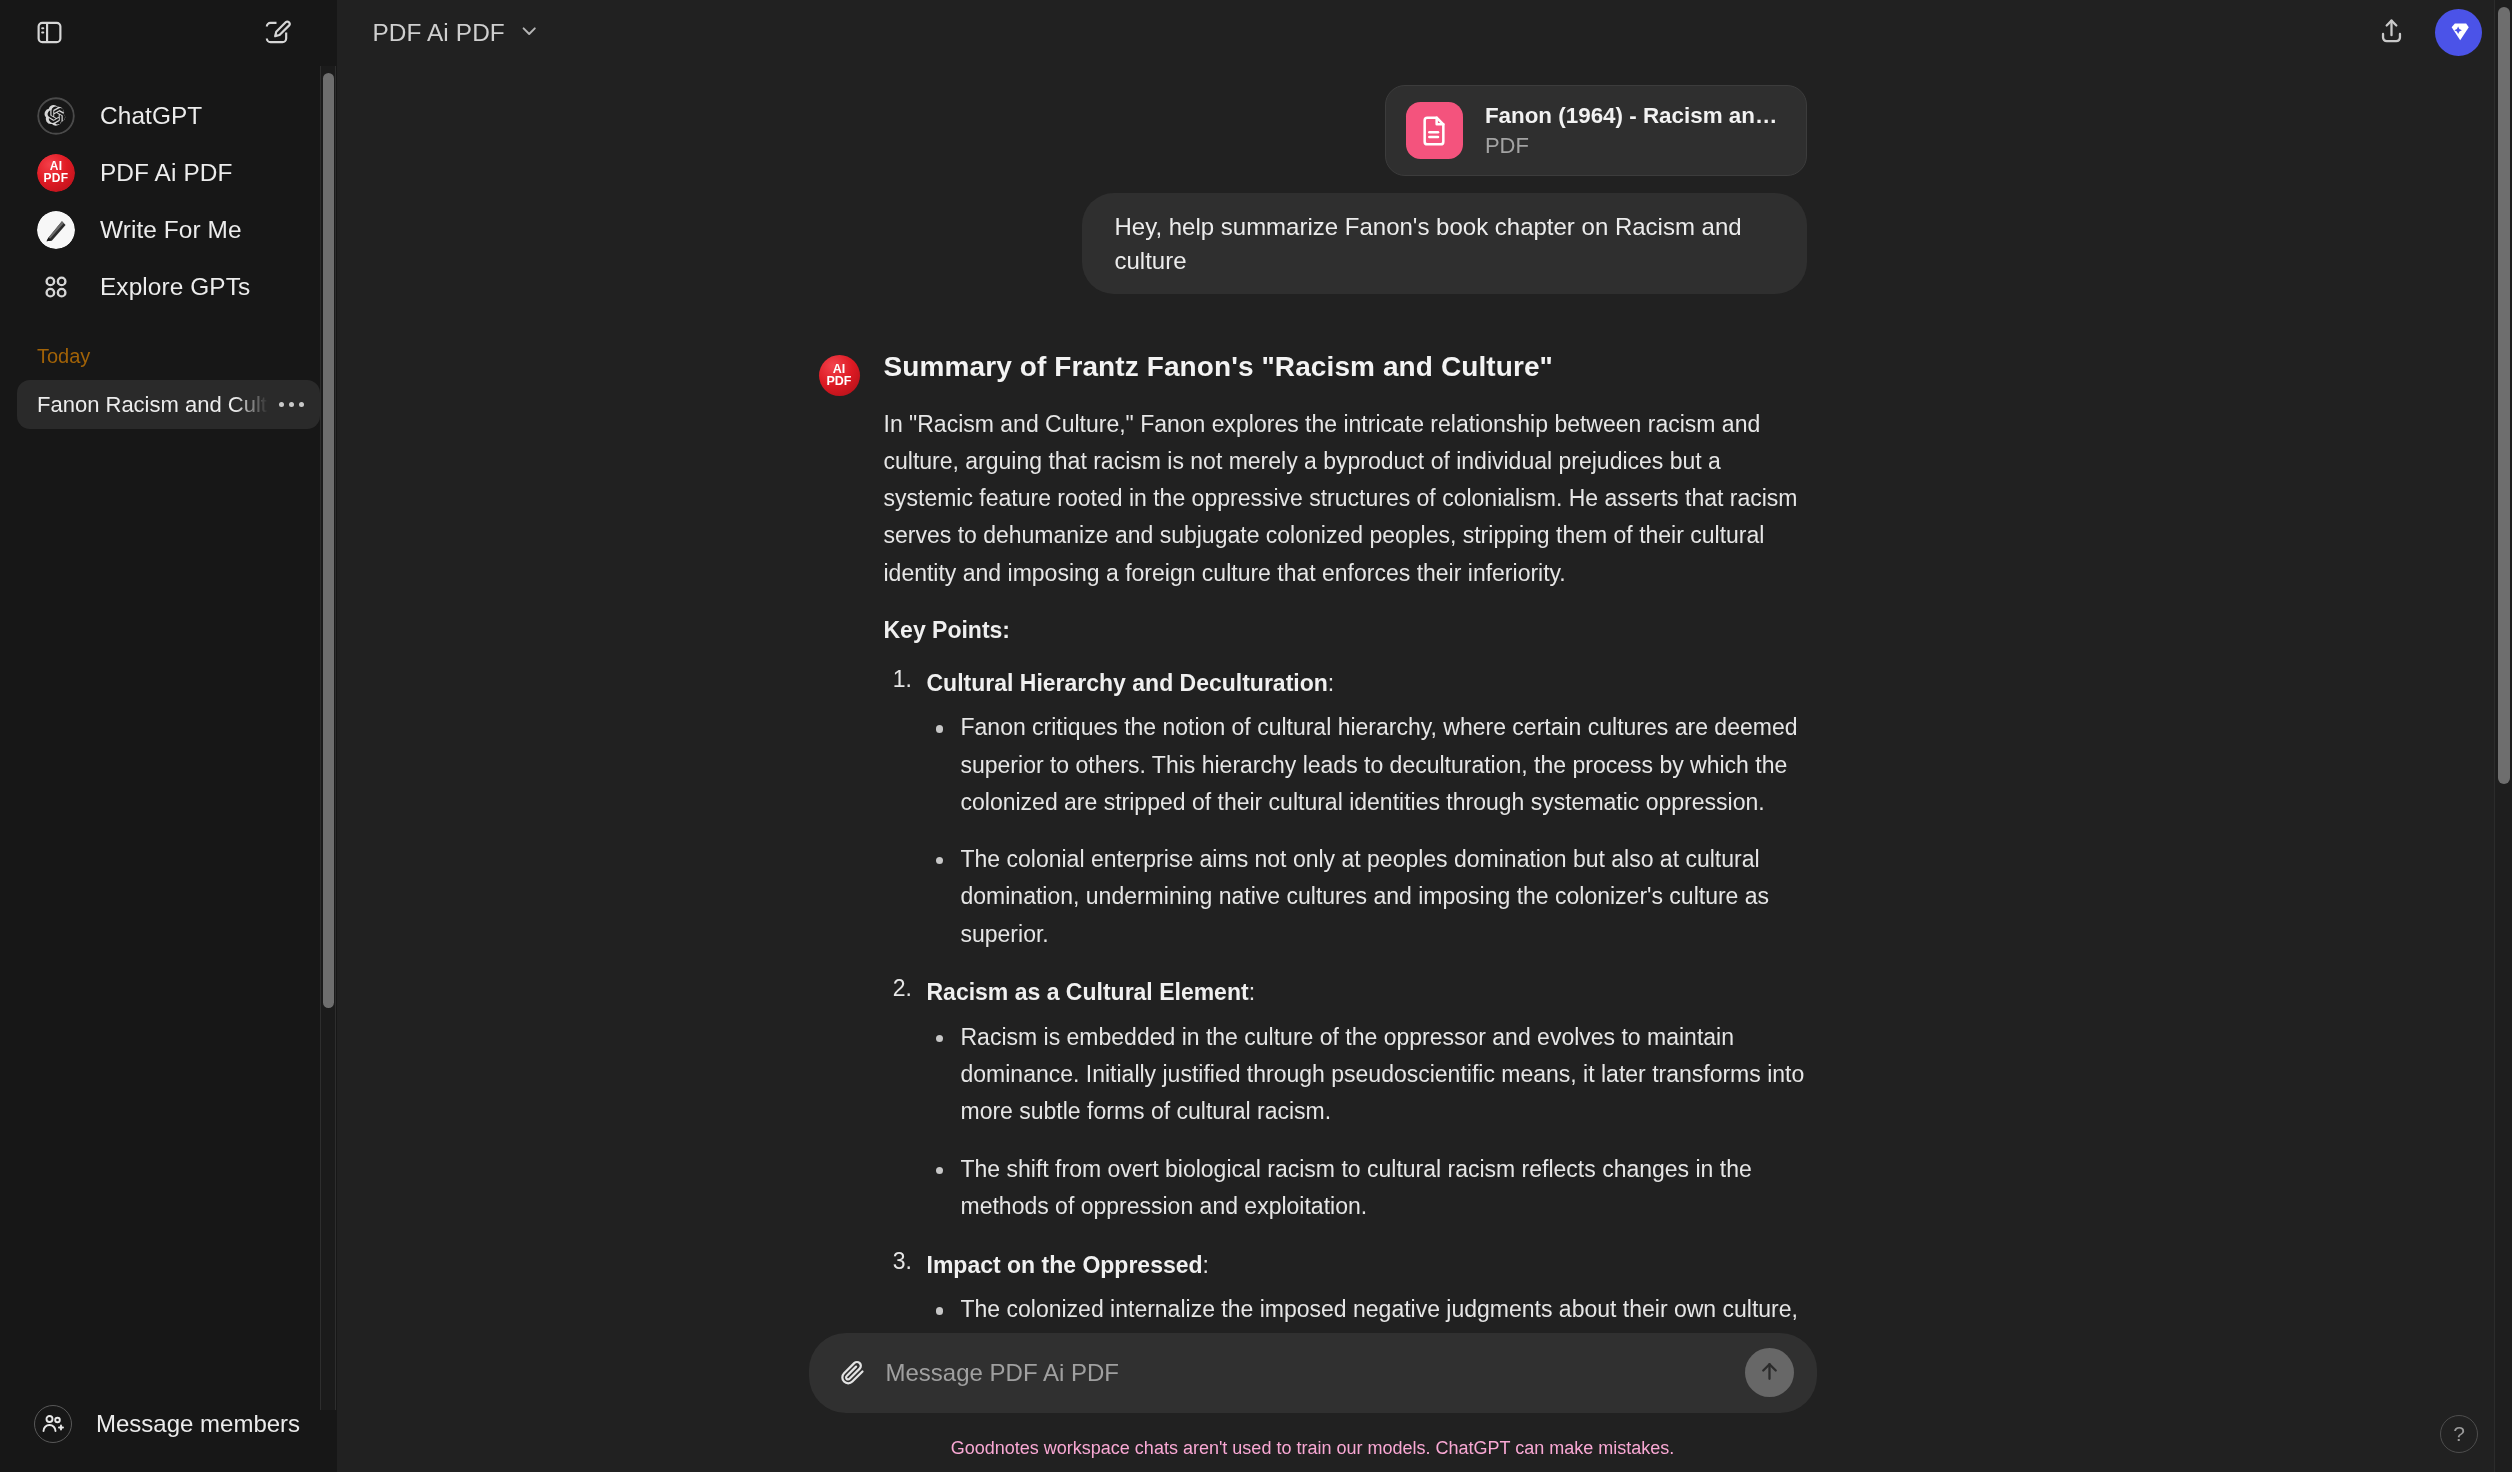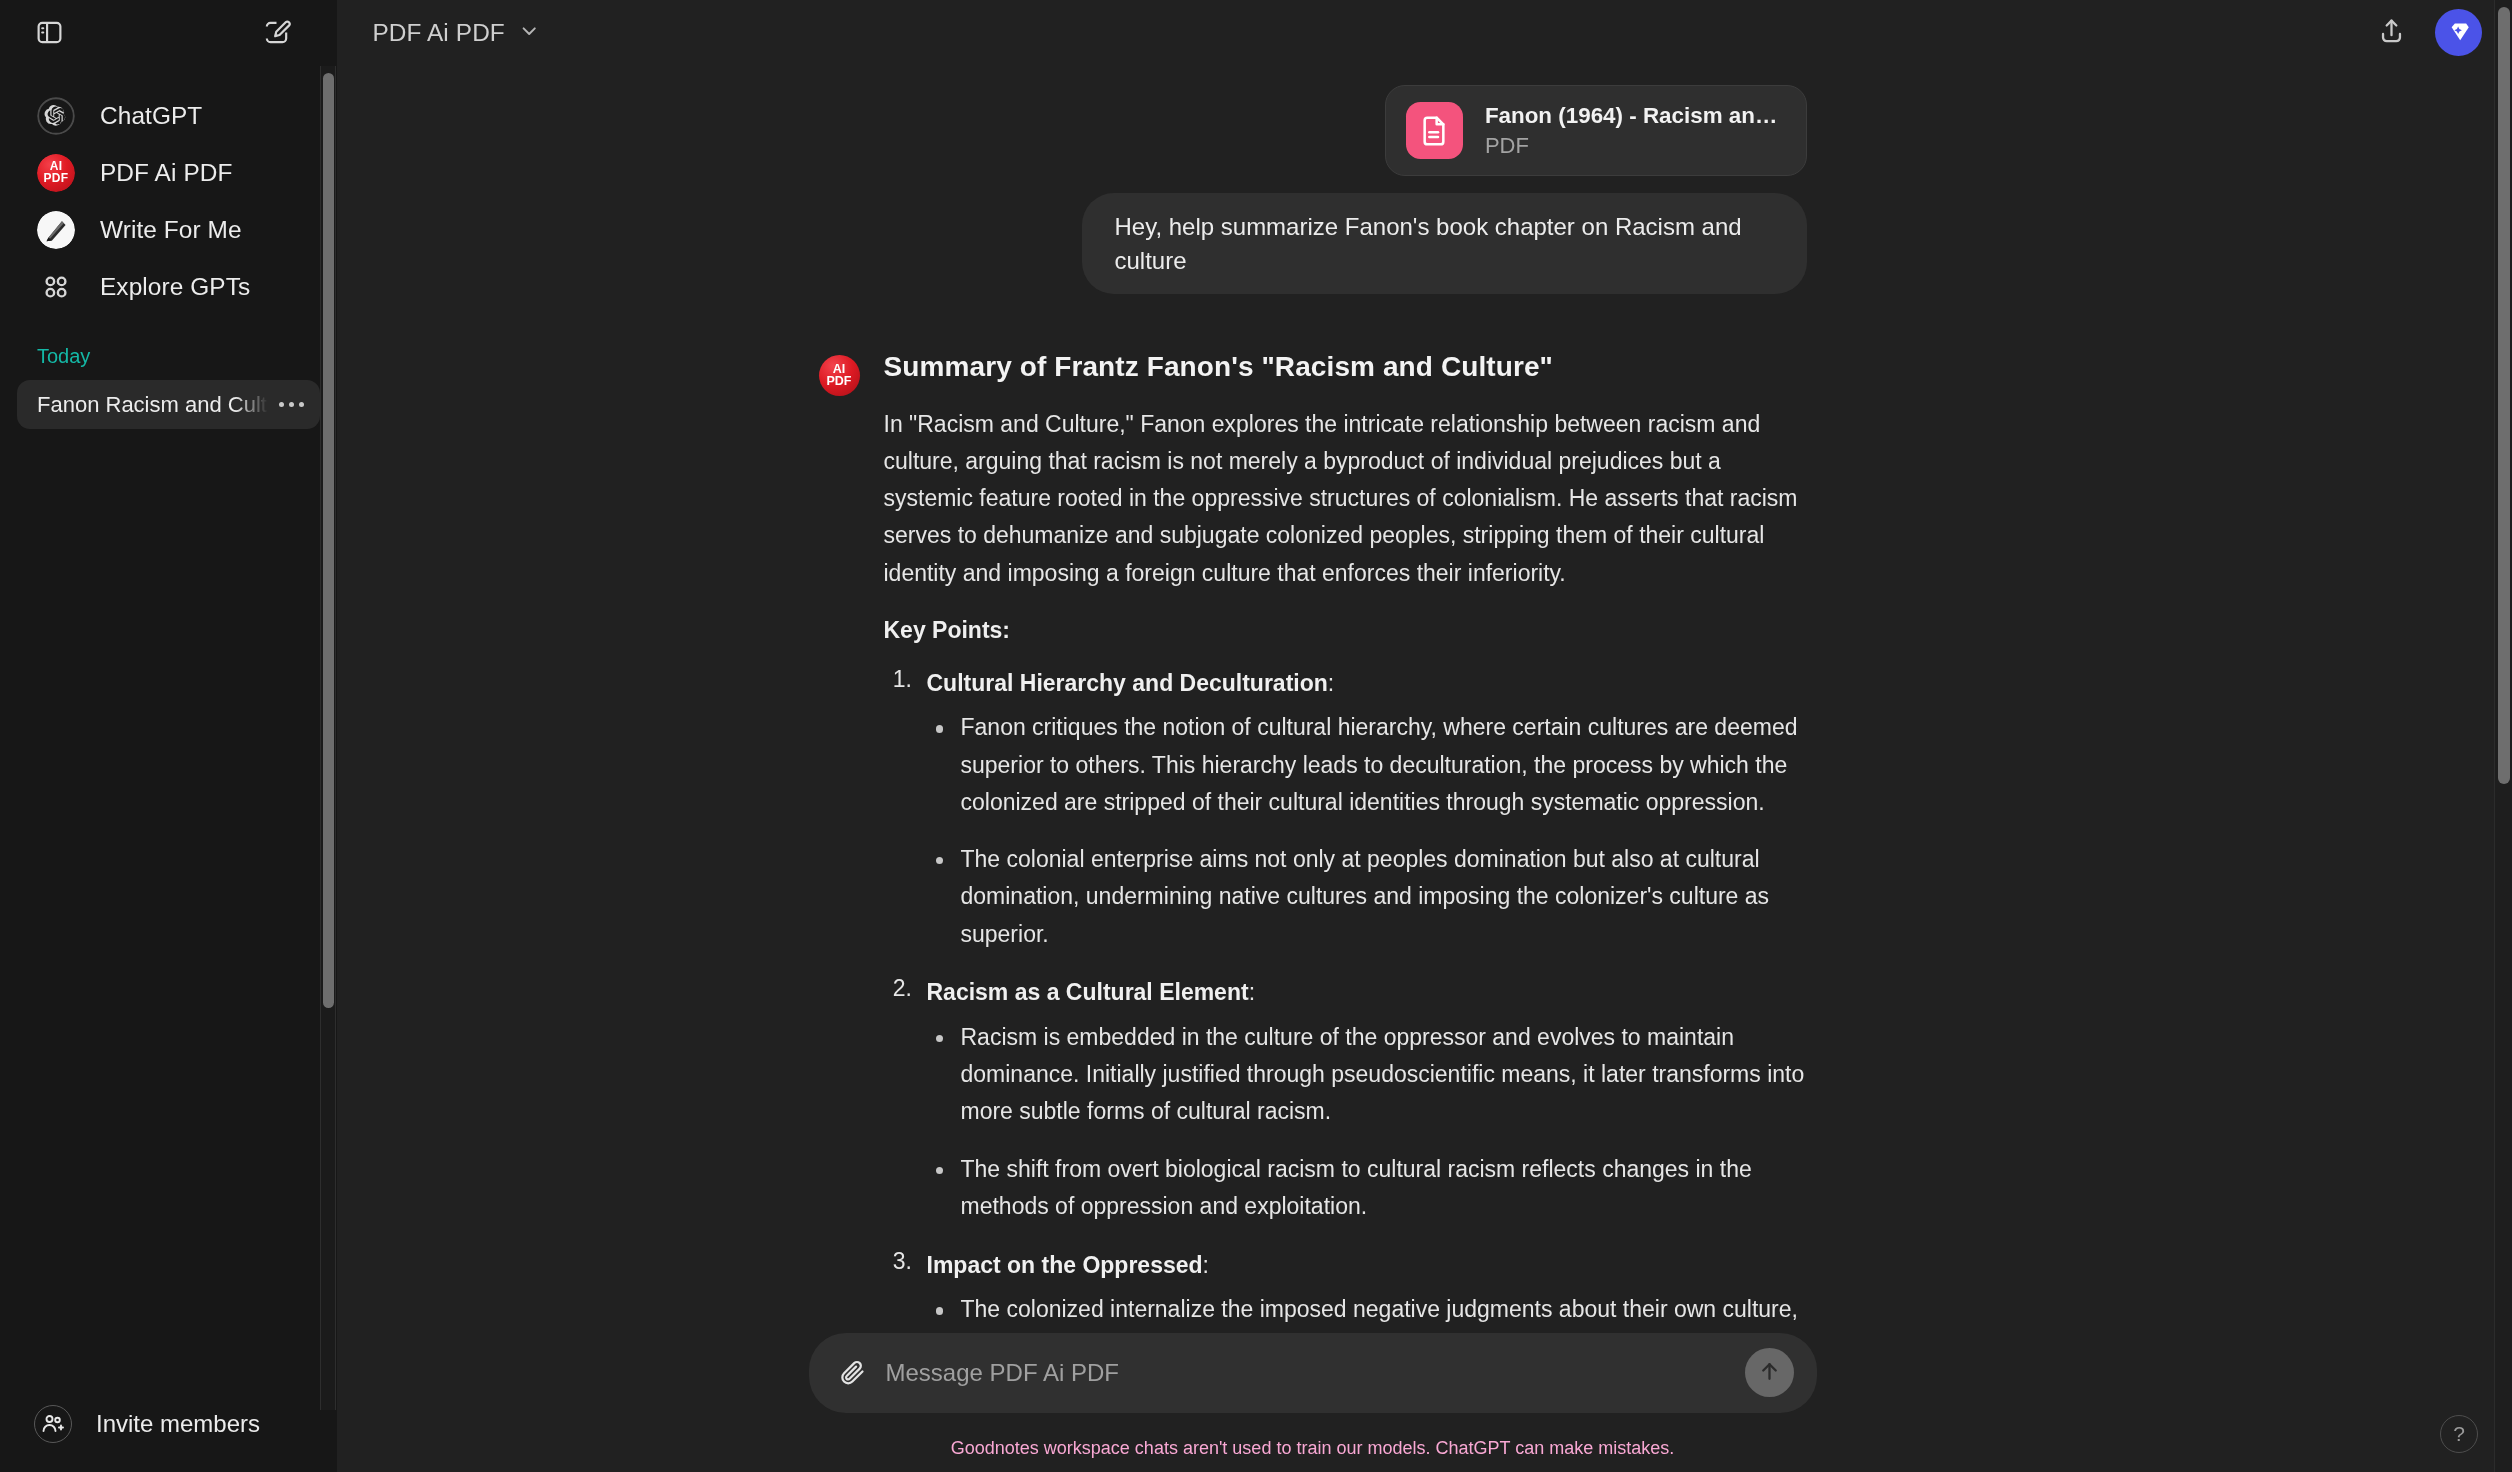--- a/index.html
+++ b/index.html
@@ -99,21 +99,21 @@
   .gpt-avatar-pdf .l2 { font-size: 12px; font-weight: bold; color:#fff; letter-spacing:0.3px;}
 
   .gpt-avatar-write {
     width: 38px; height: 38px; border-radius: 50%;
     background: #f7f7f7;
     display: flex; align-items: center; justify-content: center;
   }
 
   .today-label {
     font-size: 20px;
-    color: #14b8a6;
+    color: #a16207;
     padding: 30px 20px 12px 20px;
     font-weight: 400;
   }
 
   .chat-item {
     display: flex;
     align-items: center;
     justify-content: space-between;
     height: 49px;
     padding: 0 16px 0 20px;
@@ -556,21 +556,21 @@
     <div class="sb-bottom">
       <div class="invite-row">
         <span class="invite-circle">
           <svg width="24" height="24" viewBox="0 0 24 24" fill="none" stroke="#e8e8e8" stroke-width="1.9" stroke-linecap="round" stroke-linejoin="round">
             <circle cx="8.5" cy="7" r="3"></circle>
             <path d="M2.5 19a6 6 0 0 1 12 0"></path>
             <circle cx="16.5" cy="8" r="2.3"></circle>
             <path d="M18 15.5h4M20 13.5v4"></path>
           </svg>
         </span>
-        <span class="invite-label">Invite members</span>
+        <span class="invite-label">Message members</span>
       </div>
     </div>
 
   </aside>
 
   <section id="main">
 
     <div class="main-topbar">
       <div class="model-picker">
         <span class="model-name">PDF Ai PDF</span>

